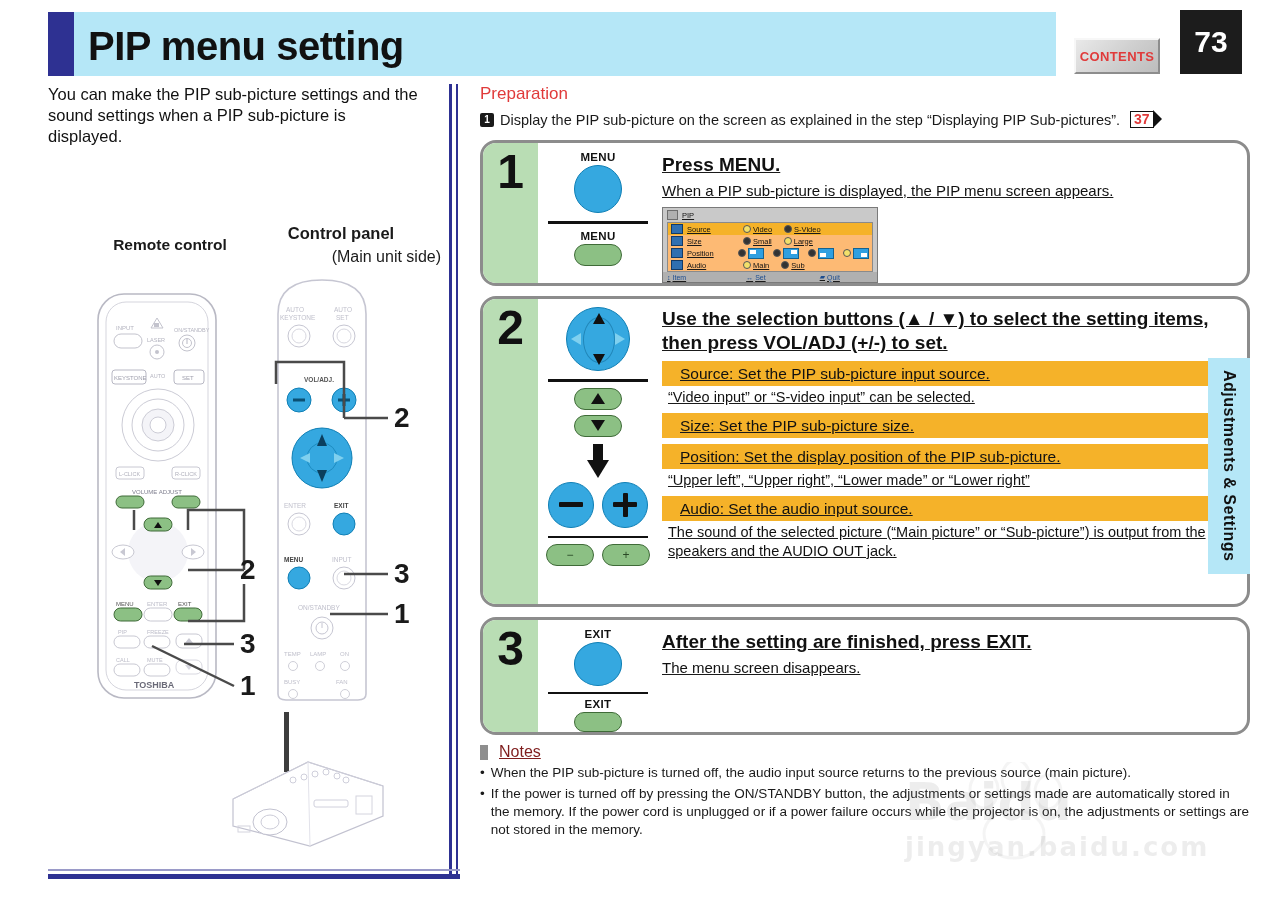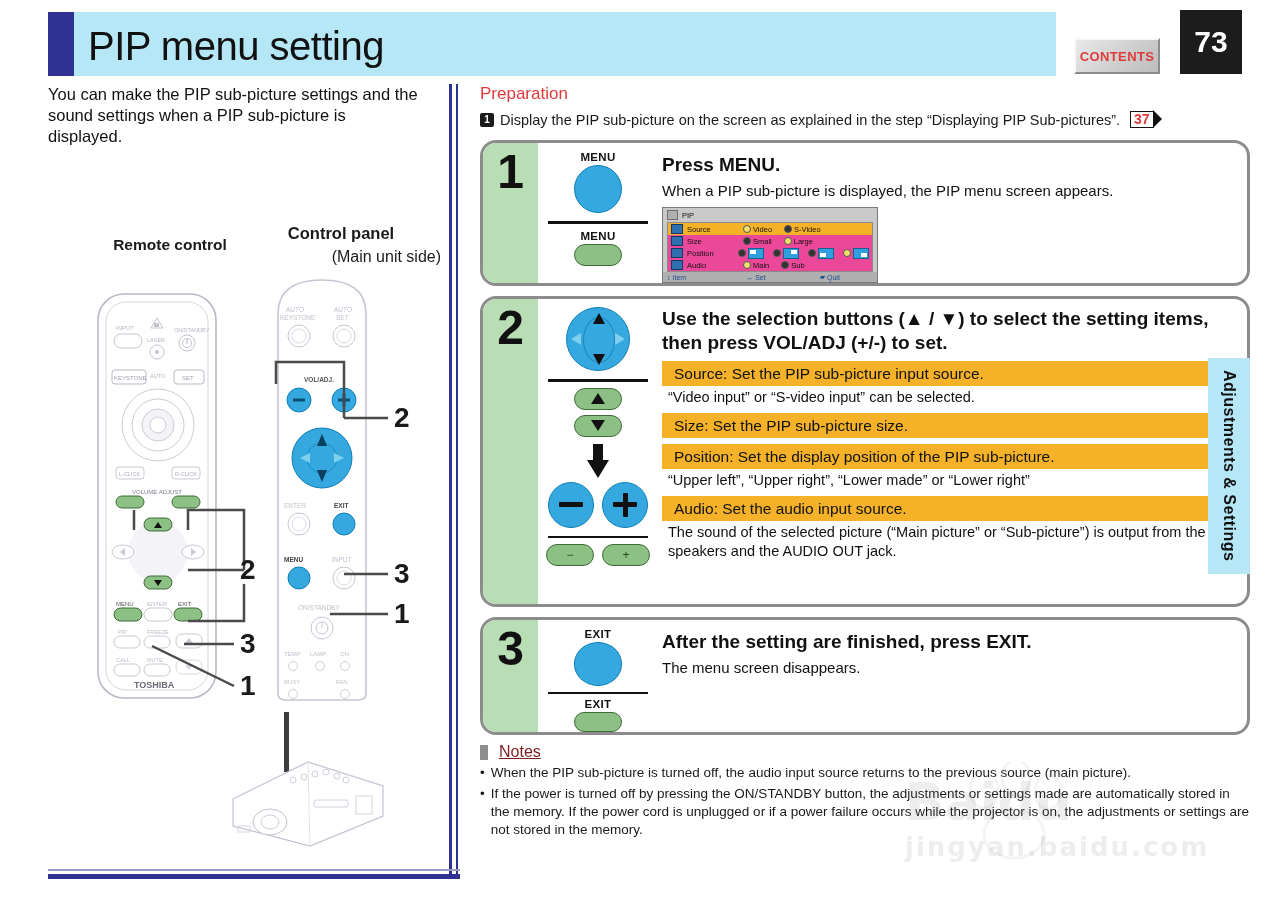--- a/index.html
+++ b/index.html
@@ -6,21 +6,21 @@
   body{
     width:1280px;height:906px;background:#ffffff;
     font-family:"Liberation Sans","DejaVu Sans",sans-serif;
     color:#1a1a1a;overflow:hidden;position:relative;
   }
   .page{position:absolute;inset:0;}
 
   
   .header-band{position:absolute;left:48px;top:12px;width:1008px;height:64px;background:#b5e7f7;}
   .header-tab{position:absolute;left:48px;top:12px;width:26px;height:64px;background:#2e3192;}
-  .page-title{position:absolute;left:88px;top:22px;font-size:40px;font-weight:normal;letter-spacing:-0.5px;color:#111;line-height:48px;}
+  .page-title{position:absolute;left:88px;top:22px;font-size:40px;font-weight:bold;letter-spacing:-0.5px;color:#111;line-height:48px;}
   .contents-btn{position:absolute;left:1074px;top:38px;width:82px;height:32px;
     background:linear-gradient(135deg,#e9e9e9 0%,#cfcfcf 55%,#bdbdbd 100%);
     border-top:2px solid #f7f7f7;border-left:2px solid #f7f7f7;
     border-right:2px solid #8d8d8d;border-bottom:2px solid #8d8d8d;
     display:flex;align-items:center;justify-content:center;}
   .contents-btn span{font-size:13px;font-weight:bold;color:#e03a3a;letter-spacing:0.4px;}
   .page-num-box{position:absolute;left:1180px;top:10px;width:62px;height:64px;background:#1c1c1c;
     display:flex;align-items:center;justify-content:center;}
   .page-num-box span{color:#fff;font-size:30px;font-weight:bold;}
 
@@ -47,21 +47,21 @@
     background:#1a1a1a;color:#fff;font-size:10px;font-weight:bold;border-radius:2px;flex:0 0 auto;margin-top:3px;}
   .pgref{display:inline-flex;align-items:center;position:relative;margin-left:4px;}
   .pgref .box{border:1.5px solid #111;padding:0 3px;font-size:14px;color:#e03a3a;font-weight:bold;line-height:15px;background:#fff;}
   .pgref .arrow{width:0;height:0;border-top:9px solid transparent;border-bottom:9px solid transparent;border-left:9px solid #111;margin-left:-1px;}
 
   
   .step{position:relative;border:3px solid #8c8c8c;border-radius:16px;background:#fff;overflow:hidden;display:flex;}
   .step-green{width:55px;background:#b9ddb4;flex:0 0 auto;display:flex;align-items:flex-start;justify-content:center;padding-top:4px;}
   .step-green .n{font-size:48px;font-weight:bold;color:#111;line-height:50px;}
   .step-keys{width:120px;flex:0 0 auto;padding-top:8px;display:flex;flex-direction:column;align-items:center;}
-  .step-body{flex:1 1 auto;padding:10px 14px 10px 4px;}
+  .step-body{flex:1 1 auto;padding:10px 14px 10px 4px;text-decoration:underline;}
   .step-head{font-size:19px;font-weight:bold;color:#111;line-height:24px;}
   .step-sub{font-size:15px;color:#111;line-height:20px;margin-top:4px;}
 
   .keylabel{font-size:11.5px;font-weight:bold;color:#111;letter-spacing:0.3px;margin-bottom:2px;}
   .btn-round{width:46px;height:46px;border-radius:50%;background:#35a8e0;border:1.5px solid #0f7fb5;}
   .btn-pill{width:46px;height:20px;border-radius:11px;background:#8cc084;border:1.5px solid #3f6b38;}
   .keysep{width:100px;height:2.5px;background:#111;margin:8px 0 6px 0;}
 
   .dpad{width:62px;height:62px;border-radius:50%;background:#35a8e0;border:1.5px solid #0f7fb5;position:relative;}
   .dpad .inner{position:absolute;left:16px;top:9px;width:30px;height:44px;border-radius:50%;border:1.5px solid #2186b8;}
@@ -80,28 +80,28 @@
   .bigarrow .shaft{position:absolute;left:6px;top:0;width:10px;height:18px;background:#111;}
   .bigarrow .head{position:absolute;left:0;top:16px;width:0;height:0;border-left:11px solid transparent;border-right:11px solid transparent;border-top:18px solid #111;}
 
   .pm-row{display:flex;gap:8px;align-items:center;}
   .circ-pm{width:44px;height:44px;border-radius:50%;background:#35a8e0;border:1.5px solid #0f7fb5;position:relative;}
   .circ-pm .h{position:absolute;left:10px;top:19.5px;width:24px;height:5px;background:#111;border-radius:1px;}
   .circ-pm .v{position:absolute;left:19.5px;top:10px;width:5px;height:24px;background:#111;border-radius:1px;}
   .pill-pm{width:46px;height:20px;border-radius:11px;background:#8cc084;border:1.5px solid #3f6b38;
     display:flex;align-items:center;justify-content:center;font-size:12px;color:#2a4a26;}
 
-  .hl{background:#f5b229;font-size:15.5px;line-height:21px;padding:2px 12px;margin-top:6px;color:#111;}
+  .hl{background:#f5b229;font-size:15.5px;line-height:21px;padding:2px 18px;margin-top:6px;color:#111;}
   .hl-sub{font-size:14.5px;line-height:19px;padding:2px 6px 0 6px;color:#111;}
 
   
   .pipscreen{width:214px;border:1px solid #7a7a7a;background:#c9c9c9;margin-top:6px;font-size:7px;color:#111;}
   .pip-title{display:flex;align-items:center;gap:4px;padding:2px 4px;font-size:7.5px;color:#111;}
   .pip-chip{width:9px;height:8px;background:#b0b0b0;border:1px solid #6e6e6e;display:inline-block;}
-  .pip-rows{margin:0 4px 0 4px;background:#ec4899;border:1px solid #8a8a8a;}
+  .pip-rows{margin:0 4px 0 4px;background:#fdba74;border:1px solid #8a8a8a;}
   .pip-row{display:flex;align-items:center;height:12px;padding:0 3px;gap:4px;}
   .pip-row.sel{background:#f5b229;}
   .pip-ic{width:10px;height:8px;background:#2f6fb0;border:1px solid #123a66;flex:0 0 auto;}
   .pip-name{width:52px;font-size:7.5px;}
   .pip-opt{display:flex;align-items:center;gap:2px;font-size:7.5px;}
   .rad{width:6px;height:6px;border-radius:50%;border:1px solid #555;background:#f2e06a;display:inline-block;}
   .rad.on{background:#333;}
   .posbox{width:14px;height:9px;background:#2f9fe0;position:relative;border:1px solid #15628f;}
   .posbox i{position:absolute;width:6px;height:4px;background:#fff;}
   .pip-foot{display:flex;align-items:center;gap:2px;padding:1px 4px;background:#b0b0b0;color:#1d4d8f;font-size:7px;}

